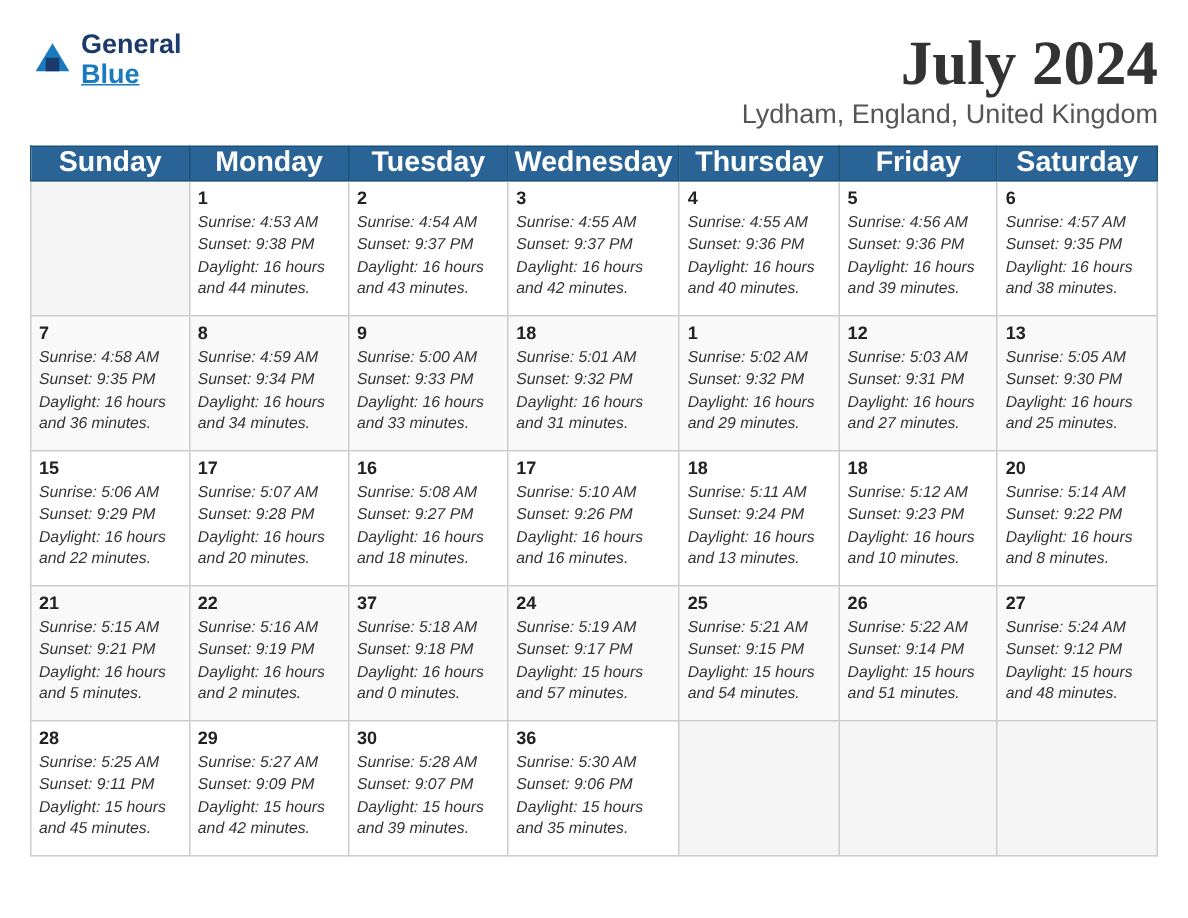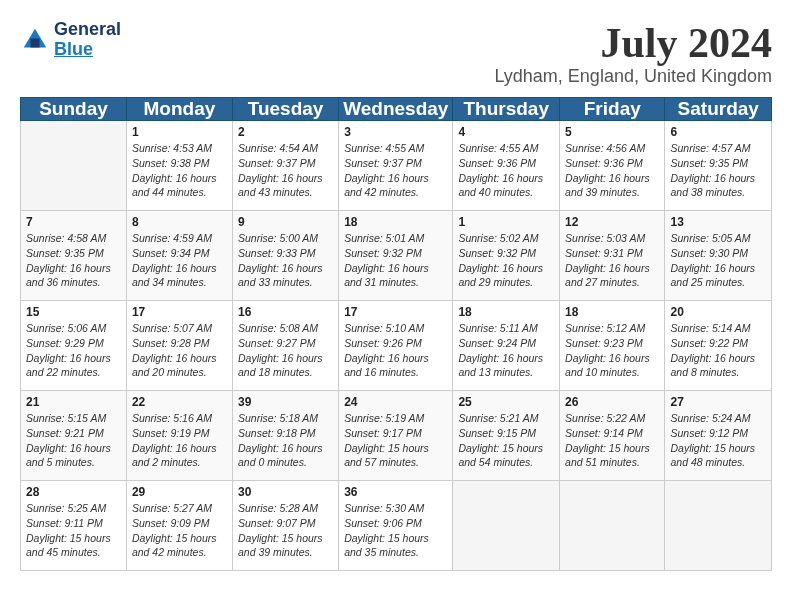--- a/index.html
+++ b/index.html
@@ -213,21 +213,21 @@
       <tr>
         <td>
           <span class="day-number">21</span>
           <div class="day-info">Sunrise: 5:15 AM<br>Sunset: 9:21 PM<br>Daylight: 16 hours and 5 minutes.</div>
         </td>
         <td>
           <span class="day-number">22</span>
           <div class="day-info">Sunrise: 5:16 AM<br>Sunset: 9:19 PM<br>Daylight: 16 hours and 2 minutes.</div>
         </td>
         <td>
-          <span class="day-number">39</span>
+          <span class="day-number">37</span>
           <div class="day-info">Sunrise: 5:18 AM<br>Sunset: 9:18 PM<br>Daylight: 16 hours and 0 minutes.</div>
         </td>
         <td>
           <span class="day-number">24</span>
           <div class="day-info">Sunrise: 5:19 AM<br>Sunset: 9:17 PM<br>Daylight: 15 hours and 57 minutes.</div>
         </td>
         <td>
           <span class="day-number">25</span>
           <div class="day-info">Sunrise: 5:21 AM<br>Sunset: 9:15 PM<br>Daylight: 15 hours and 54 minutes.</div>
         </td>

